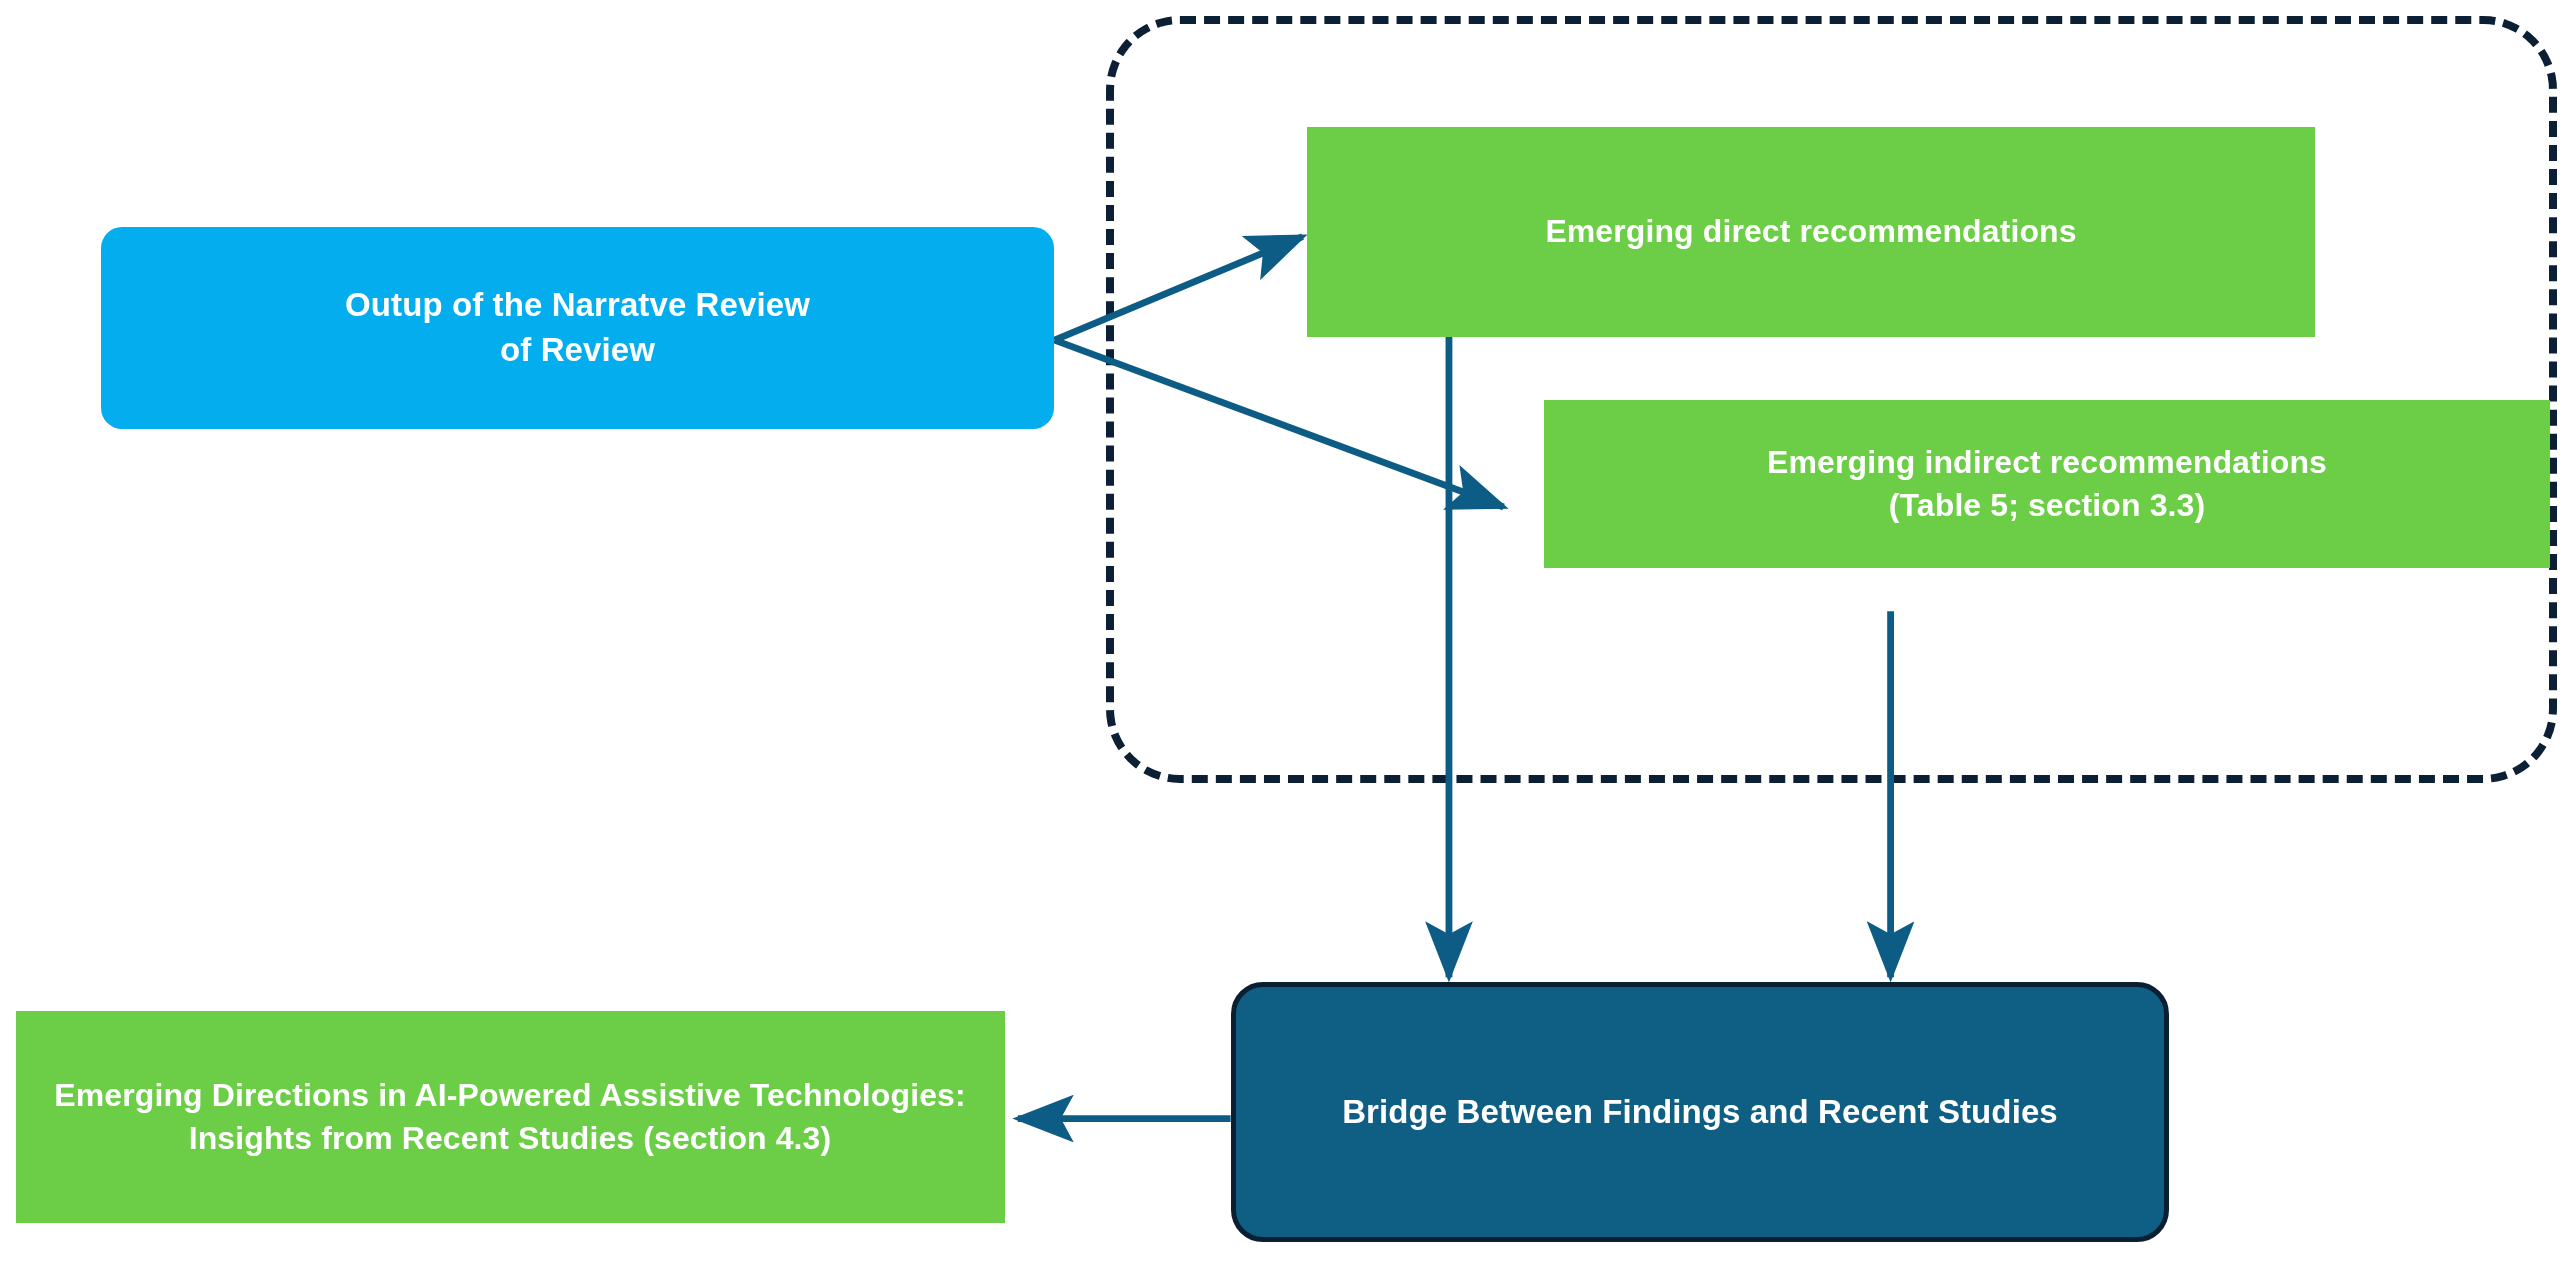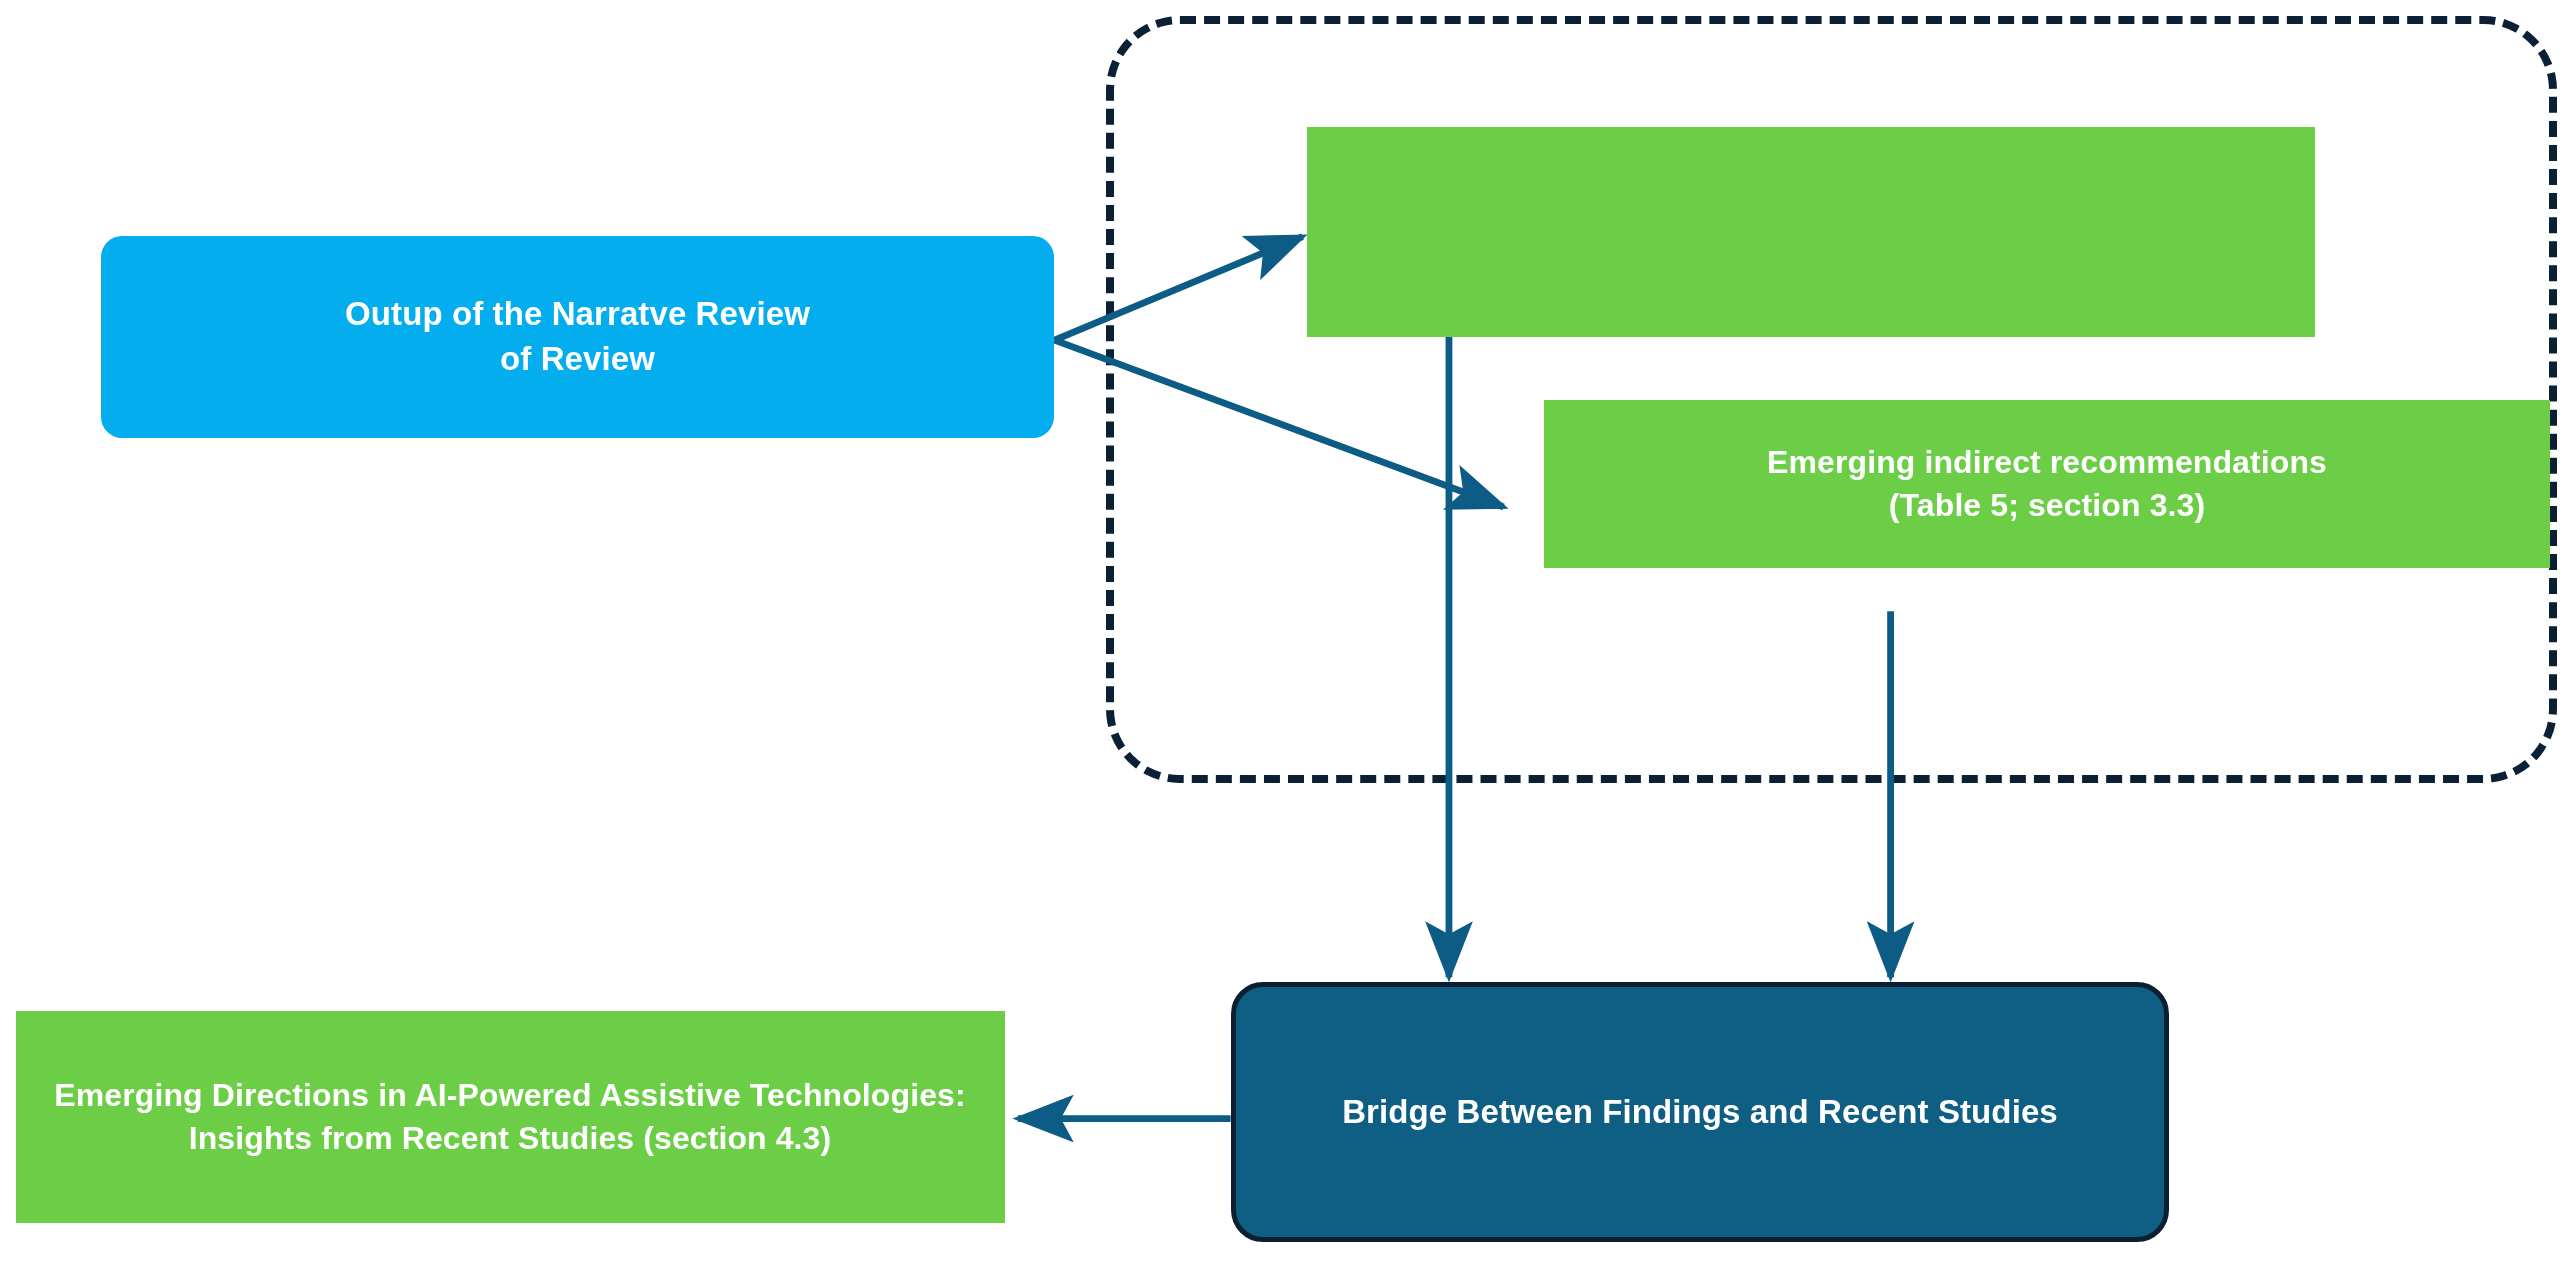--- a/index.html
+++ b/index.html
@@ -40,21 +40,21 @@
     letter-spacing: 0.1px;
   }
   .node span {
     display: block;
     width: 100%;
   }
 
   
   #node-output {
     left: 101px;
-    top: 236px;
+    top: 227px;
     width: 953px;
     height: 202px;
     background: #04AEEE;
     border-radius: 21px;
     font-size: 33px;
   }
 
   
   #node-direct {
     left: 1307px;
@@ -135,20 +135,21 @@
 
   <div class="node" id="node-output">
     <span>
         <span style="display: block;">Outup of the Narratve Review</span>
         <span style="display: block;">of Review</span>
       </span>
   </div>
 
   <div class="node" id="node-direct">
     <span>
+        <span style="display: block;">Emerging direct recommendations</span>
       </span>
   </div>
 
   <div class="node" id="node-indirect">
     <span>
         <span style="display: block;">Emerging indirect recommendations</span>
         <span style="display: block;">(Table 5; section 3.3)</span>
       </span>
   </div>
 

